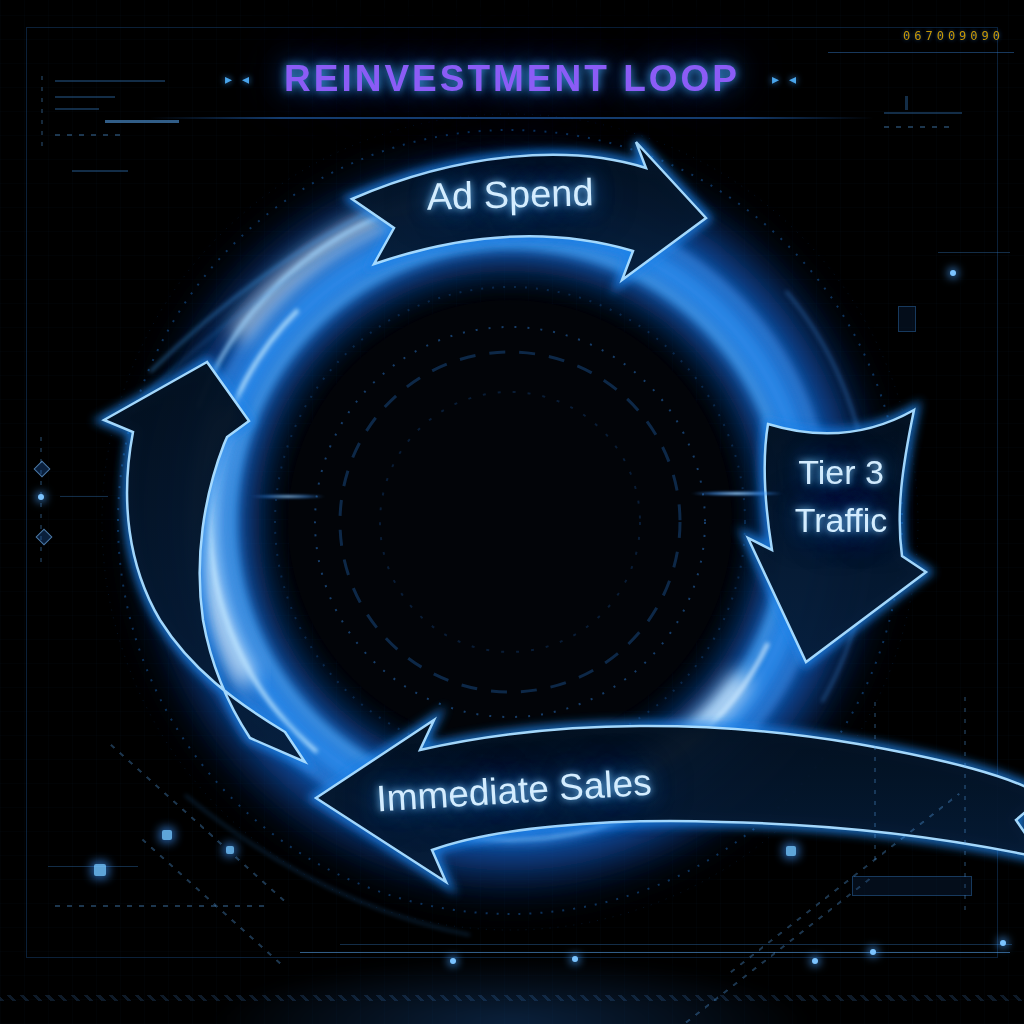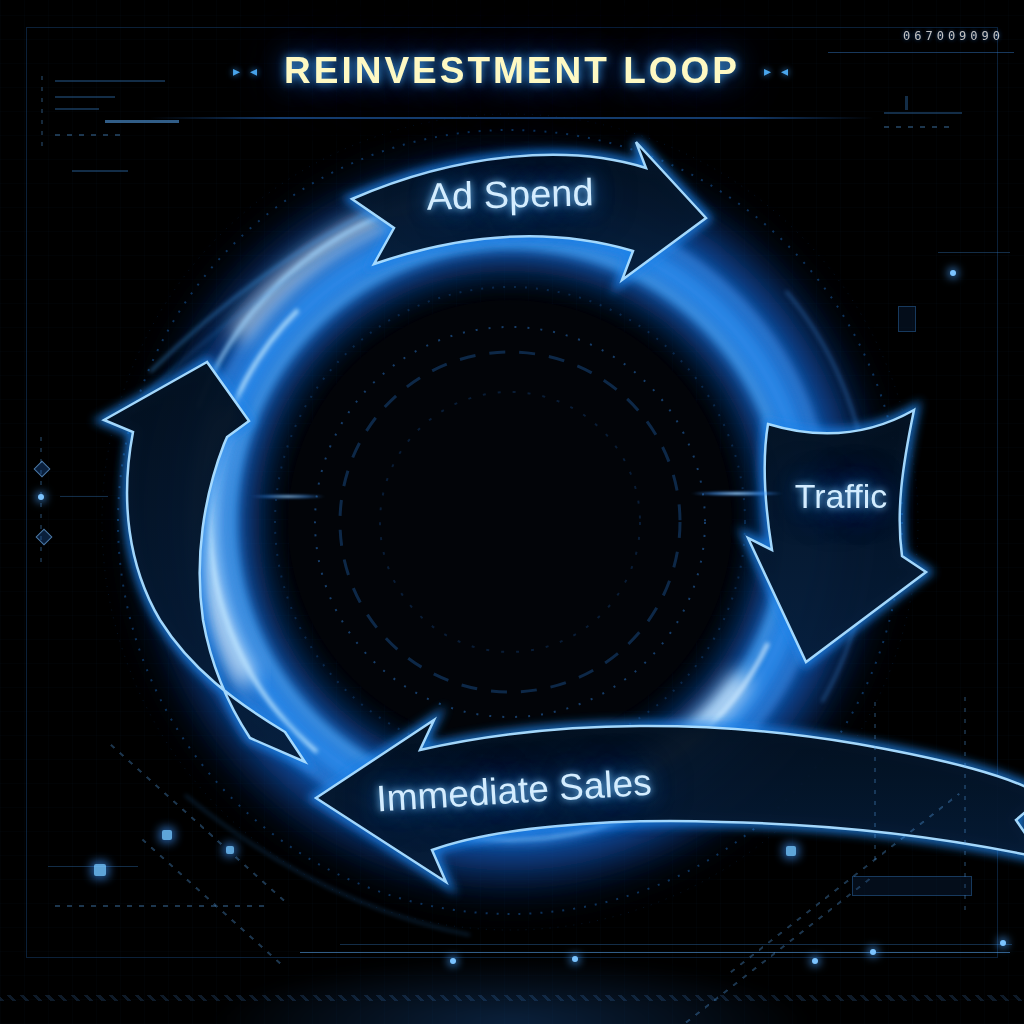--- a/index.html
+++ b/index.html
@@ -7,21 +7,21 @@
          font-family:"Liberation Sans",sans-serif;}
   .grid-overlay{position:absolute;inset:0;opacity:.6;pointer-events:none;
     background-image:
       repeating-linear-gradient(0deg,rgba(40,100,180,.05) 0 1px,transparent 1px 24px),
       repeating-linear-gradient(90deg,rgba(40,100,180,.05) 0 1px,transparent 1px 24px);}
   .frame{position:absolute;left:26px;top:27px;width:970px;height:929px;
          border:1px solid rgba(34,96,170,.33);}
   .frame-accent-top{position:absolute;left:828px;top:52px;width:186px;height:1px;background:rgba(60,140,230,.4);}
   
   .title-row{position:absolute;top:50px;left:0;width:100%;display:flex;justify-content:center;align-items:center;gap:24px;}
-  .title-row h1{margin:0;font-size:37px;font-weight:bold;letter-spacing:3px;color:#fef9c3;
+  .title-row h1{margin:8px;font-size:37px;font-weight:bold;letter-spacing:3px;color:#8b5cf6;
     text-shadow:0 0 10px rgba(70,170,255,.95),0 0 28px rgba(25,115,225,.7),0 0 56px rgba(10,80,190,.6);}
   .marker{font-size:14px;color:#4aa6ec;letter-spacing:3px;text-shadow:0 0 6px rgba(60,160,255,.9);}
   .title-underline{position:absolute;top:117px;left:150px;width:724px;height:2px;opacity:.55;
     background:linear-gradient(90deg,transparent,rgba(40,120,220,.9) 18% 82%,transparent);}
   
   .center-label{position:absolute;left:510px;top:497px;transform:translate(-50%,-53%);
     font-size:76px;font-weight:bold;letter-spacing:2px;color:#e9f6ff;white-space:nowrap;
     text-shadow:0 0 8px rgba(195,232,255,.95),0 0 26px rgba(80,170,255,.95),
                 0 0 60px rgba(25,115,230,.85),0 0 110px rgba(10,80,190,.7);}
   .step-label{position:absolute;color:#d4edff;white-space:nowrap;font-weight:normal;
@@ -32,21 +32,21 @@
   .step-right span{display:block;}
   .step-bottom{left:514px;top:791px;transform:translate(-50%,-50%) rotate(-3.5deg);font-size:37px;}
   .step-left{left:172px;top:503px;transform:translate(-50%,-50%);font-size:31px;}
   
   .flare{position:absolute;height:5px;border-radius:3px;filter:blur(1px);
     background:radial-gradient(closest-side,rgba(180,225,255,.95),rgba(60,150,255,.55) 60%,transparent);}
   .flare-left{left:250px;top:494px;width:76px;opacity:.8;}
   .flare-right{left:690px;top:491px;width:94px;}
   
   .corner-code{position:absolute;top:29px;left:903px;font-family:"DejaVu Sans Mono",monospace;
-    font-size:12px;letter-spacing:4px;color:#e5e5e5;opacity:.85;text-shadow:0 0 4px rgba(40,120,220,.8);}
+    font-size:12px;letter-spacing:4px;color:#eab308;opacity:.85;text-shadow:0 0 4px rgba(40,120,220,.8);}
   .hud-line{position:absolute;background:rgba(60,140,220,.32);}
   .hud-line.bright{background:rgba(90,170,245,.55);}
   .hud-dot{position:absolute;width:6px;height:6px;border-radius:50%;background:#7cc4ff;
     box-shadow:0 0 8px 2px rgba(70,160,255,.8);}
   .hud-square{position:absolute;border-radius:2px;background:#6fc2ff;
     box-shadow:0 0 10px 3px rgba(60,150,255,.75);opacity:.85;}
   .hud-diamond{position:absolute;width:10px;height:10px;transform:rotate(45deg);
     border:1px solid rgba(130,195,255,.55);background:rgba(30,90,170,.35);}
   .hud-bar{position:absolute;border:1px solid rgba(60,140,220,.35);background:rgba(20,60,120,.22);}
   .hud-dashed{position:absolute;height:2px;opacity:.4;
@@ -149,20 +149,21 @@
 
   <div class="title-row">
     <span class="marker">▸ ◂</span>
     <h1>REINVESTMENT LOOP</h1>
     <span class="marker">▸ ◂</span>
   </div>
   <div class="title-underline"></div>
 
   <div class="step-label step-top">Ad Spend</div>
   <div class="step-label step-right">
+    <span>Tier 3</span>
     <span>Traffic</span>
   </div>
   <div class="step-label step-bottom">Immediate Sales</div>
 
   <div class="flare flare-left"></div>
   <div class="flare flare-right"></div>
 
   <div class="corner-code">067009090</div>
 
   <div class="panel-lines">

